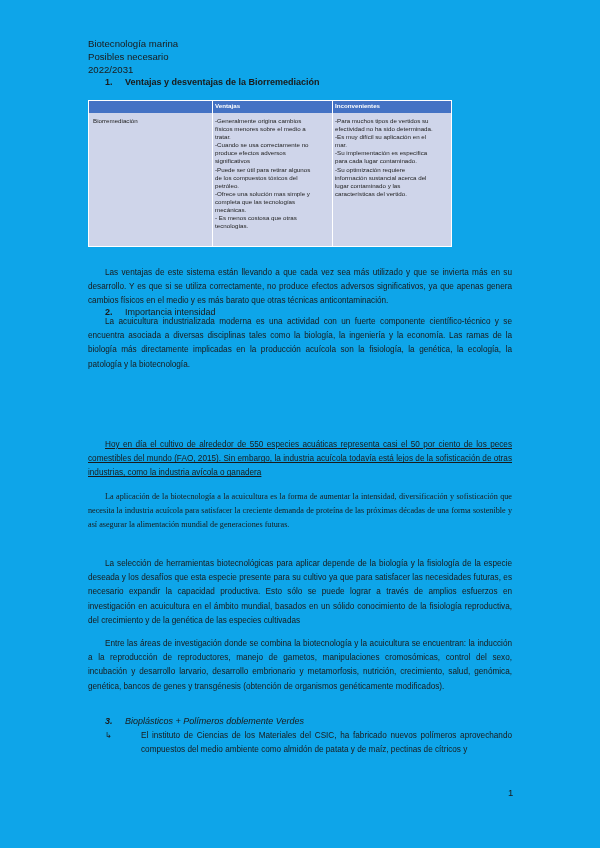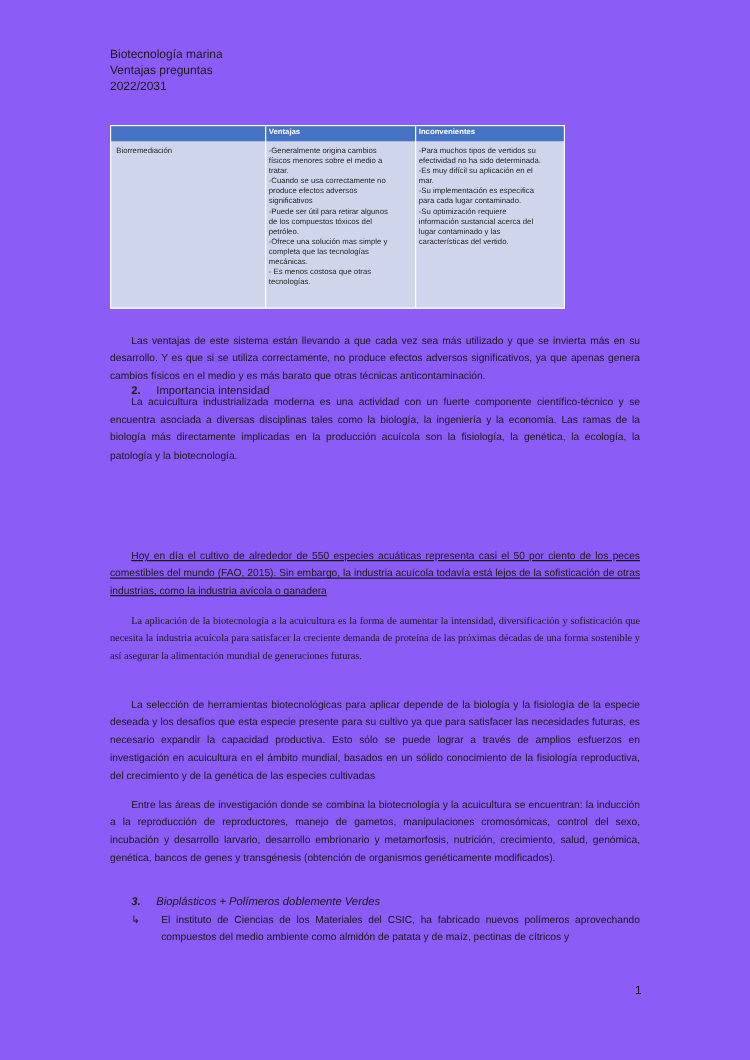--- a/index.html
+++ b/index.html
@@ -1,47 +1,50 @@
 <!DOCTYPE html>
 <html><head>
 <meta charset="utf-8">
 <style>
   html, body { margin: 0; padding: 0; background: #ffffff; }
   body { width: 600px; height: 848px; position: relative; overflow: hidden;
          font-family: "Liberation Sans", sans-serif; color: #1a1a1a; }
-  .page { position: absolute; left: 0; top: 0; width: 600px; height: 848px; background: #8b5cf6; }
+  .page { position: absolute; left: 0; top: 0; width: 600px; height: 848px; background: #0ea5e9; }
   .hdr { position: absolute; left: 88px; top: 37px; font-size: 9.6px; line-height: 13px; }
   .hdr div { white-space: nowrap; }
   .heading { position: absolute; left: 105px; font-size: 9px; font-weight: bold; white-space: nowrap; }
   .heading .num { display: inline-block; width: 20px; }
   .table-img { position: absolute; left: 88px; top: 100px; width: 364px; height: 147px;
                background: #cfd5ea; border: 1px solid #ffffff; box-sizing: border-box; }
   .table-img .thead { position: absolute; left: 0; top: 0; width: 100%; height: 12px; background: #4472c4; }
   .table-img .col { position: absolute; top: 0; height: 100%; border-left: 1px solid #ffffff; box-sizing: border-box; }
   .th { position: absolute; top: 1px; font-size: 6.2px; color: #ffffff; font-weight: bold; white-space: nowrap; }
   .td { position: absolute; top: 16px; font-size: 6.2px; line-height: 8.1px; color: #222; }
   .td div { white-space: nowrap; }
   .para { position: absolute; left: 88px; width: 424px; font-size: 8.2px; line-height: 14.2px;
           text-align: justify; text-indent: 17px; margin: 0; }
   .bullet-row { position: absolute; left: 105px; width: 407px; font-size: 8.2px; line-height: 14.2px; }
   .bullet-row .b { position: absolute; left: 0; top: 0; }
-  .bullet-row .t { margin-left: 24px; text-align: justify; display: block; }
+  .bullet-row .t { margin-left: 36px; text-align: justify; display: block; }
   .pagenum { position: absolute; left: 508px; top: 787px; font-size: 9.5px; }
 </style>
 </head>
 <body>
 
 <div class="page">
 
   <div class="hdr">
     <div>Biotecnología marina</div>
-    <div>Ventajas preguntas</div>
+    <div>Posibles necesario</div>
     <div>2022/2031</div>
   </div>
 
+  <div class="heading" style="top:77px;">
+    <span class="num">1.</span><span>Ventajas y desventajas de la Biorremediación</span>
+  </div>
 
   <div class="table-img">
     <div class="thead"></div>
     <div class="col" style="left:123px;width:120px;"></div>
     <div class="col" style="left:243px;width:120px;"></div>
     <span class="th" style="left:126px;">Ventajas</span>
     <span class="th" style="left:246px;">Inconvenientes</span>
     <div class="td" style="left:4px;">
       <div>Biorremediación</div>
     </div>

